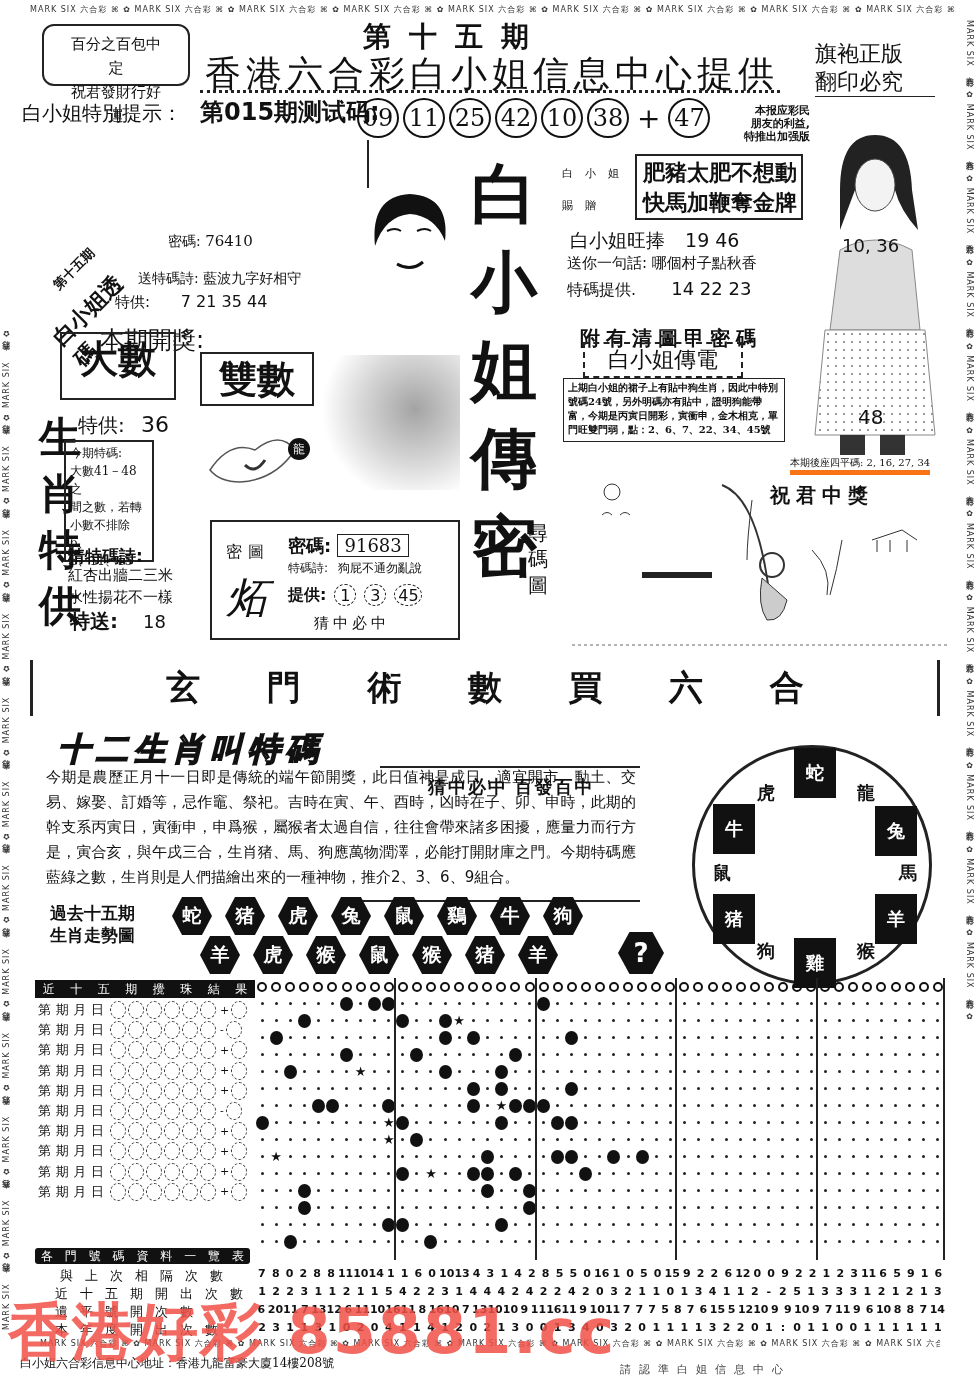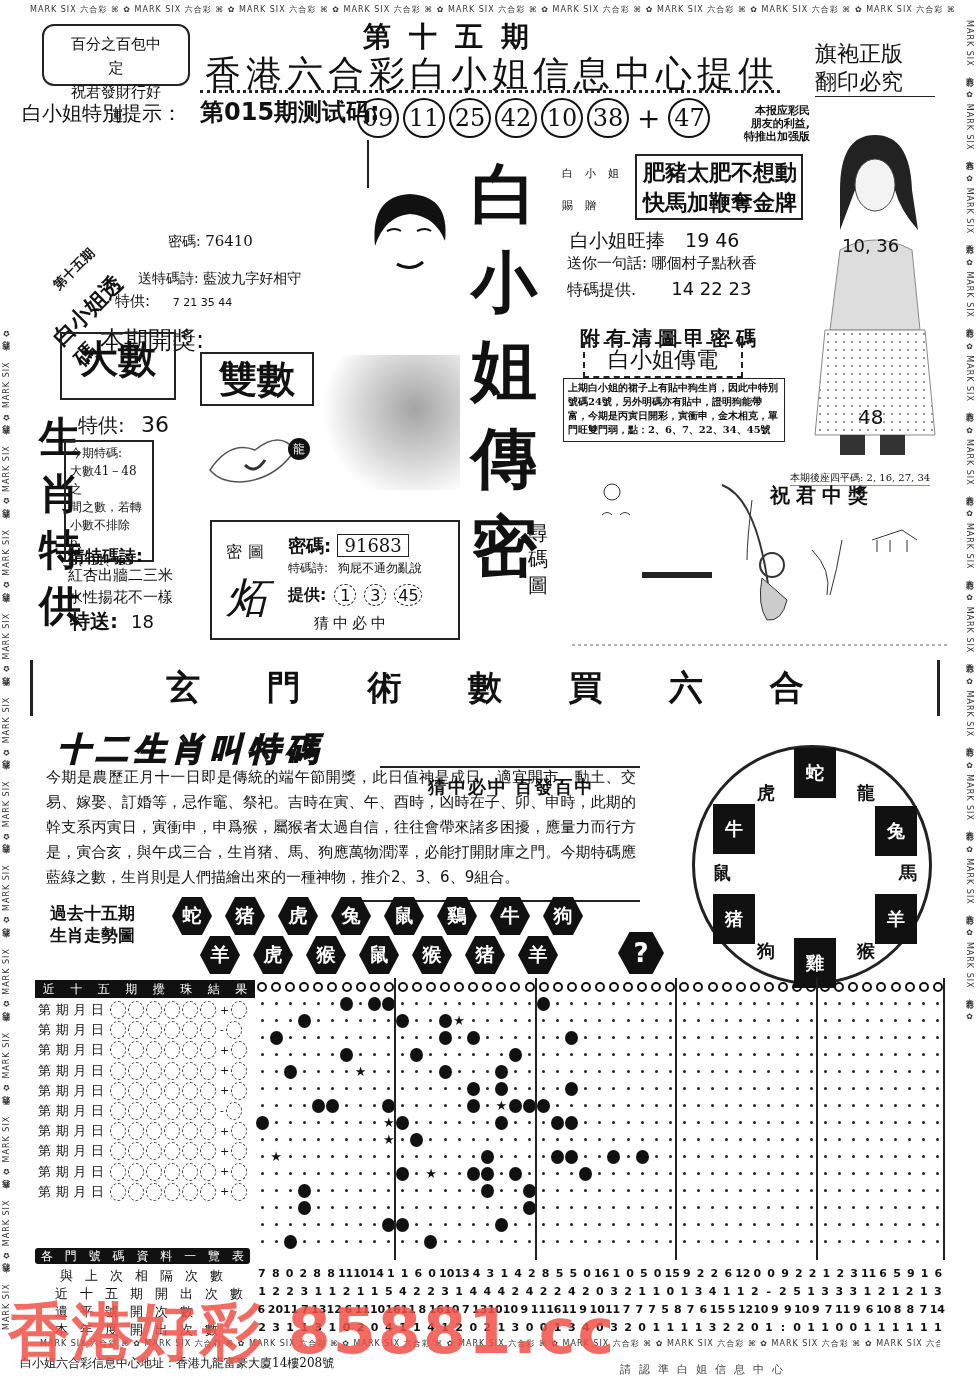--- a/index.html
+++ b/index.html
@@ -33,21 +33,21 @@
 .kai-label{left:100px;top:324px;font-family:"DejaVu Sans",sans-serif;font-size:24px}
 .bigbox{border:2px solid #222;font-family:"DejaVu Sans",sans-serif;font-size:38px;font-weight:bold;text-align:center;line-height:50px}
 .zodiac-vert{left:38px;top:410px;width:44px;font-family:"DejaVu Sans",sans-serif;font-size:42px;font-weight:bold;line-height:56px;text-align:center}
 .spec-box{left:62px;top:440px;width:88px;height:120px;border:2px solid #222;font-size:12px;line-height:18px;padding:2px 4px}
 .poem-title{left:68px;top:545px;font-family:"DejaVu Sans",sans-serif;font-size:17px;font-weight:bold}
 .poem-line{font-size:15px;white-space:nowrap}
 .secret-box{left:210px;top:520px;width:250px;height:120px;border:2px solid #222}
 .pic-tag{left:580px;top:325px;font-size:20px;font-weight:bold;letter-spacing:6px}
 .electro{left:583px;top:342px;width:160px;height:36px;border:2px dashed #222;font-family:"DejaVu Sans",sans-serif;font-size:22px;text-align:center;line-height:32px}
 .msg-box{left:563px;top:378px;width:222px;height:64px;border:1px solid #222;font-size:10px;line-height:14px;padding:2px 4px;font-weight:bold}
-.four-codes{left:790px;top:471px;font-size:10px;border-bottom:1px solid #f97316}
+.four-codes{left:790px;top:456px;font-size:10px;border-bottom:5px solid #f97316}
 .monkey-area{left:572px;top:480px;width:380px;height:170px}
 .monkey-title{left:770px;top:482px;font-size:20px;font-weight:bold;letter-spacing:6px}
 .banner{left:30px;top:660px;width:910px;height:56px;border-left:3px solid #222;border-right:3px solid #222;display:flex;justify-content:space-around;align-items:center;font-size:34px;font-weight:bold;padding:0 100px}
 .zodiac-title{left:58px;top:728px;font-size:32px;font-style:italic;font-weight:bold;letter-spacing:6px;color:#fff;-webkit-text-stroke:1.5px #111}
 .zodiac-slogan{left:428px;top:775px;font-family:Liberation Serif, serif;font-size:18px;font-weight:bold;letter-spacing:2px}
 .article{left:46px;top:765px;width:590px;font-family:"DejaVu Sans",sans-serif;font-size:15px;line-height:25px;text-align:justify}
 .article-line{left:340px;top:900px;width:300px;height:2px;background:#222}
 .trend-title{left:50px;top:902px;font-family:"DejaVu Sans",sans-serif;font-size:17px;font-weight:bold;line-height:22px}
 .hex-row{display:flex;gap:13px}
 .hex{width:40px;height:38px;background:#111;color:#fff;clip-path:polygon(25% 0,75% 0,100% 50%,75% 100%,25% 100%,0 50%);display:flex;align-items:center;justify-content:center;font-family:"DejaVu Sans",sans-serif;font-weight:bold;font-size:19px}
@@ -176,21 +176,21 @@
 <div class="abs info-line" style="left:168px;top:232px;font-size:14px">
   <span>密碼:</span>
   <span style="font-size:15px;font-family:'DejaVu Serif',serif">76410</span>
 </div>
 <div class="abs info-line" style="left:138px;top:270px;font-size:14px">
   <span>送特碼詩:</span>
   <span>藍波九字好相守</span>
 </div>
 <div class="abs info-line" style="left:115px;top:292px;font-size:15px">
   <span>特供:</span>
-  <span style="margin-left:18px;font-size:11px">7  21  35  44</span>
+  <span style="margin-left:26px;font-size:16px">7  21  35  44</span>
 </div>
 
 <div class="abs kai-label">本期開獎:</div>
 <div class="abs bigbox" style="left:60px;top:332px;width:116px;height:68px">大數</div>
 <div class="abs bigbox" style="left:200px;top:352px;width:114px;height:54px">雙數</div>
 <div class="abs info-line" style="left:78px;top:412px;font-size:20px">
   <span>特供:</span>
   <span style="margin-left:10px;font-size:22px">36</span>
 </div>
 
@@ -205,21 +205,21 @@
   <div>大數41－48之</div>
   <div>間之數，若轉</div>
   <div>小數不排除6、</div>
   <div>8、11、15</div>
 </div>
 <div class="abs poem-title">猜特碼詩:</div>
 <div class="abs poem-line" style="left:68px;top:566px">紅杏出牆二三米</div>
 <div class="abs poem-line" style="left:68px;top:588px">水性揚花不一樣</div>
 <div class="abs info-line" style="left:70px;top:608px;font-size:20px;font-weight:bold">
   <span>特送:</span>
-  <span style="font-weight:normal;margin-left:6px;font-size:18px">18</span>
+  <span style="font-weight:normal;margin-left:18px;font-size:18px">18</span>
 </div>
 
 <svg class="abs" style="left:200px;top:420px;width:110px;height:70px" viewBox="0 0 110 70">
   <path d="M10 50 Q30 20 55 30 Q80 10 95 30 Q75 60 40 62 Q20 62 10 50Z" fill="none" stroke="#555" stroke-width="1.5"></path>
   <path d="M45 45 Q55 55 65 40" stroke="#333" stroke-width="3" fill="none"></path>
 </svg>
 <div class="abs" style="left:288px;top:438px;width:22px;height:22px;background:#111;color:#fff;border-radius:50%;font-size:12px;display:flex;align-items:center;justify-content:center">龍</div>
 
 <div class="abs secret-box">
   <div class="abs" style="left:14px;top:20px;font-size:16px;letter-spacing:6px">密圖</div>

